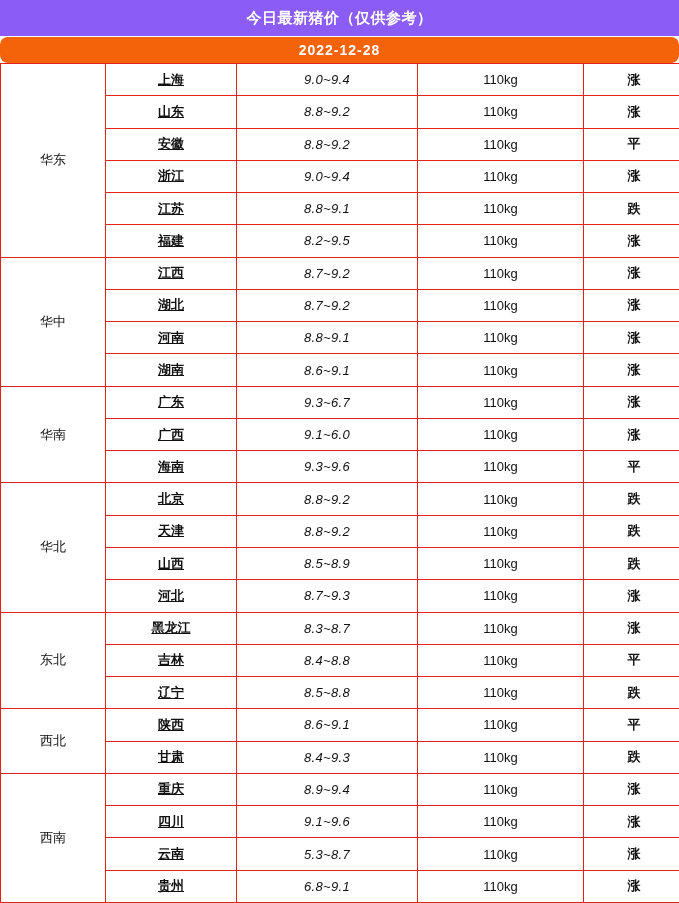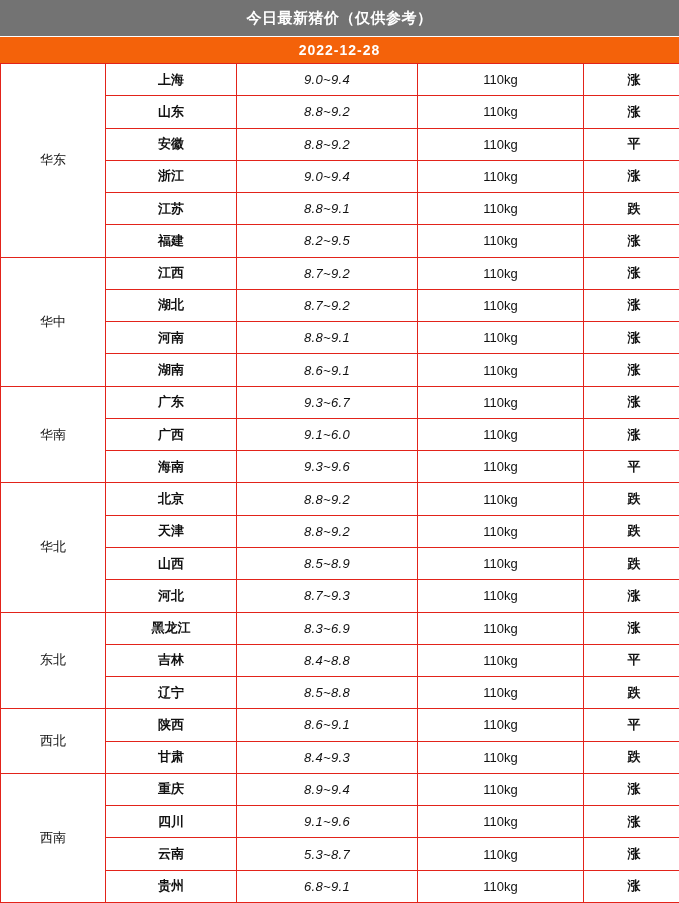--- a/index.html
+++ b/index.html
@@ -15,39 +15,40 @@
   }
   .sheet {
     width: 679px;
     height: 903px;
     box-sizing: border-box;
     display: flex;
     flex-direction: column;
     background: #ffffff;
   }
   .title-bar {
-    background: #737373;
+    background: #8b5cf6;
     color: #ffffff;
     font-size: 15px;
     font-weight: bold;
     text-align: center;
     line-height: 36px;
     height: 36px;
     letter-spacing: 0.5px;
   }
   .date-bar {
     background: #f4620a;
     color: #ffffff;
     font-size: 14px;
     font-weight: bold;
     text-align: center;
     height: 26px;
     line-height: 26px;
     border-top: 1px solid #ffffff;
     letter-spacing: 1px;
+    border-radius: 8px;
   }
   table.price-table {
     border-collapse: collapse;
     width: 679px;
     table-layout: fixed;
     flex: 1;
   }
   table.price-table td {
     border: 1px solid #e2231a;
     text-align: center;
@@ -61,20 +62,21 @@
     width: 104px;
     font-weight: normal;
     font-size: 14px;
     color: #111111;
   }
   td.province {
     width: 130px;
     font-weight: bold;
     font-size: 14px;
     color: #111111;
+    text-decoration: underline;
   }
   td.price {
     width: 180px;
     font-size: 12.5px;
     letter-spacing: 0.3px;
     font-style: italic;
   }
   td.weight {
     width: 165px;
     font-size: 12.5px;
@@ -202,21 +204,21 @@
         </tr>
         <tr>
           <td class="province">河北</td>
           <td class="price">8.7~9.3</td>
           <td class="weight">110kg</td>
           <td class="trend up">涨</td>
         </tr>
         <tr>
           <td class="region" rowspan="3">东北</td>
           <td class="province">黑龙江</td>
-          <td class="price">8.3~6.9</td>
+          <td class="price">8.3~8.7</td>
           <td class="weight">110kg</td>
           <td class="trend up">涨</td>
         </tr>
         <tr>
           <td class="province">吉林</td>
           <td class="price">8.4~8.8</td>
           <td class="weight">110kg</td>
           <td class="trend flat">平</td>
         </tr>
         <tr>

